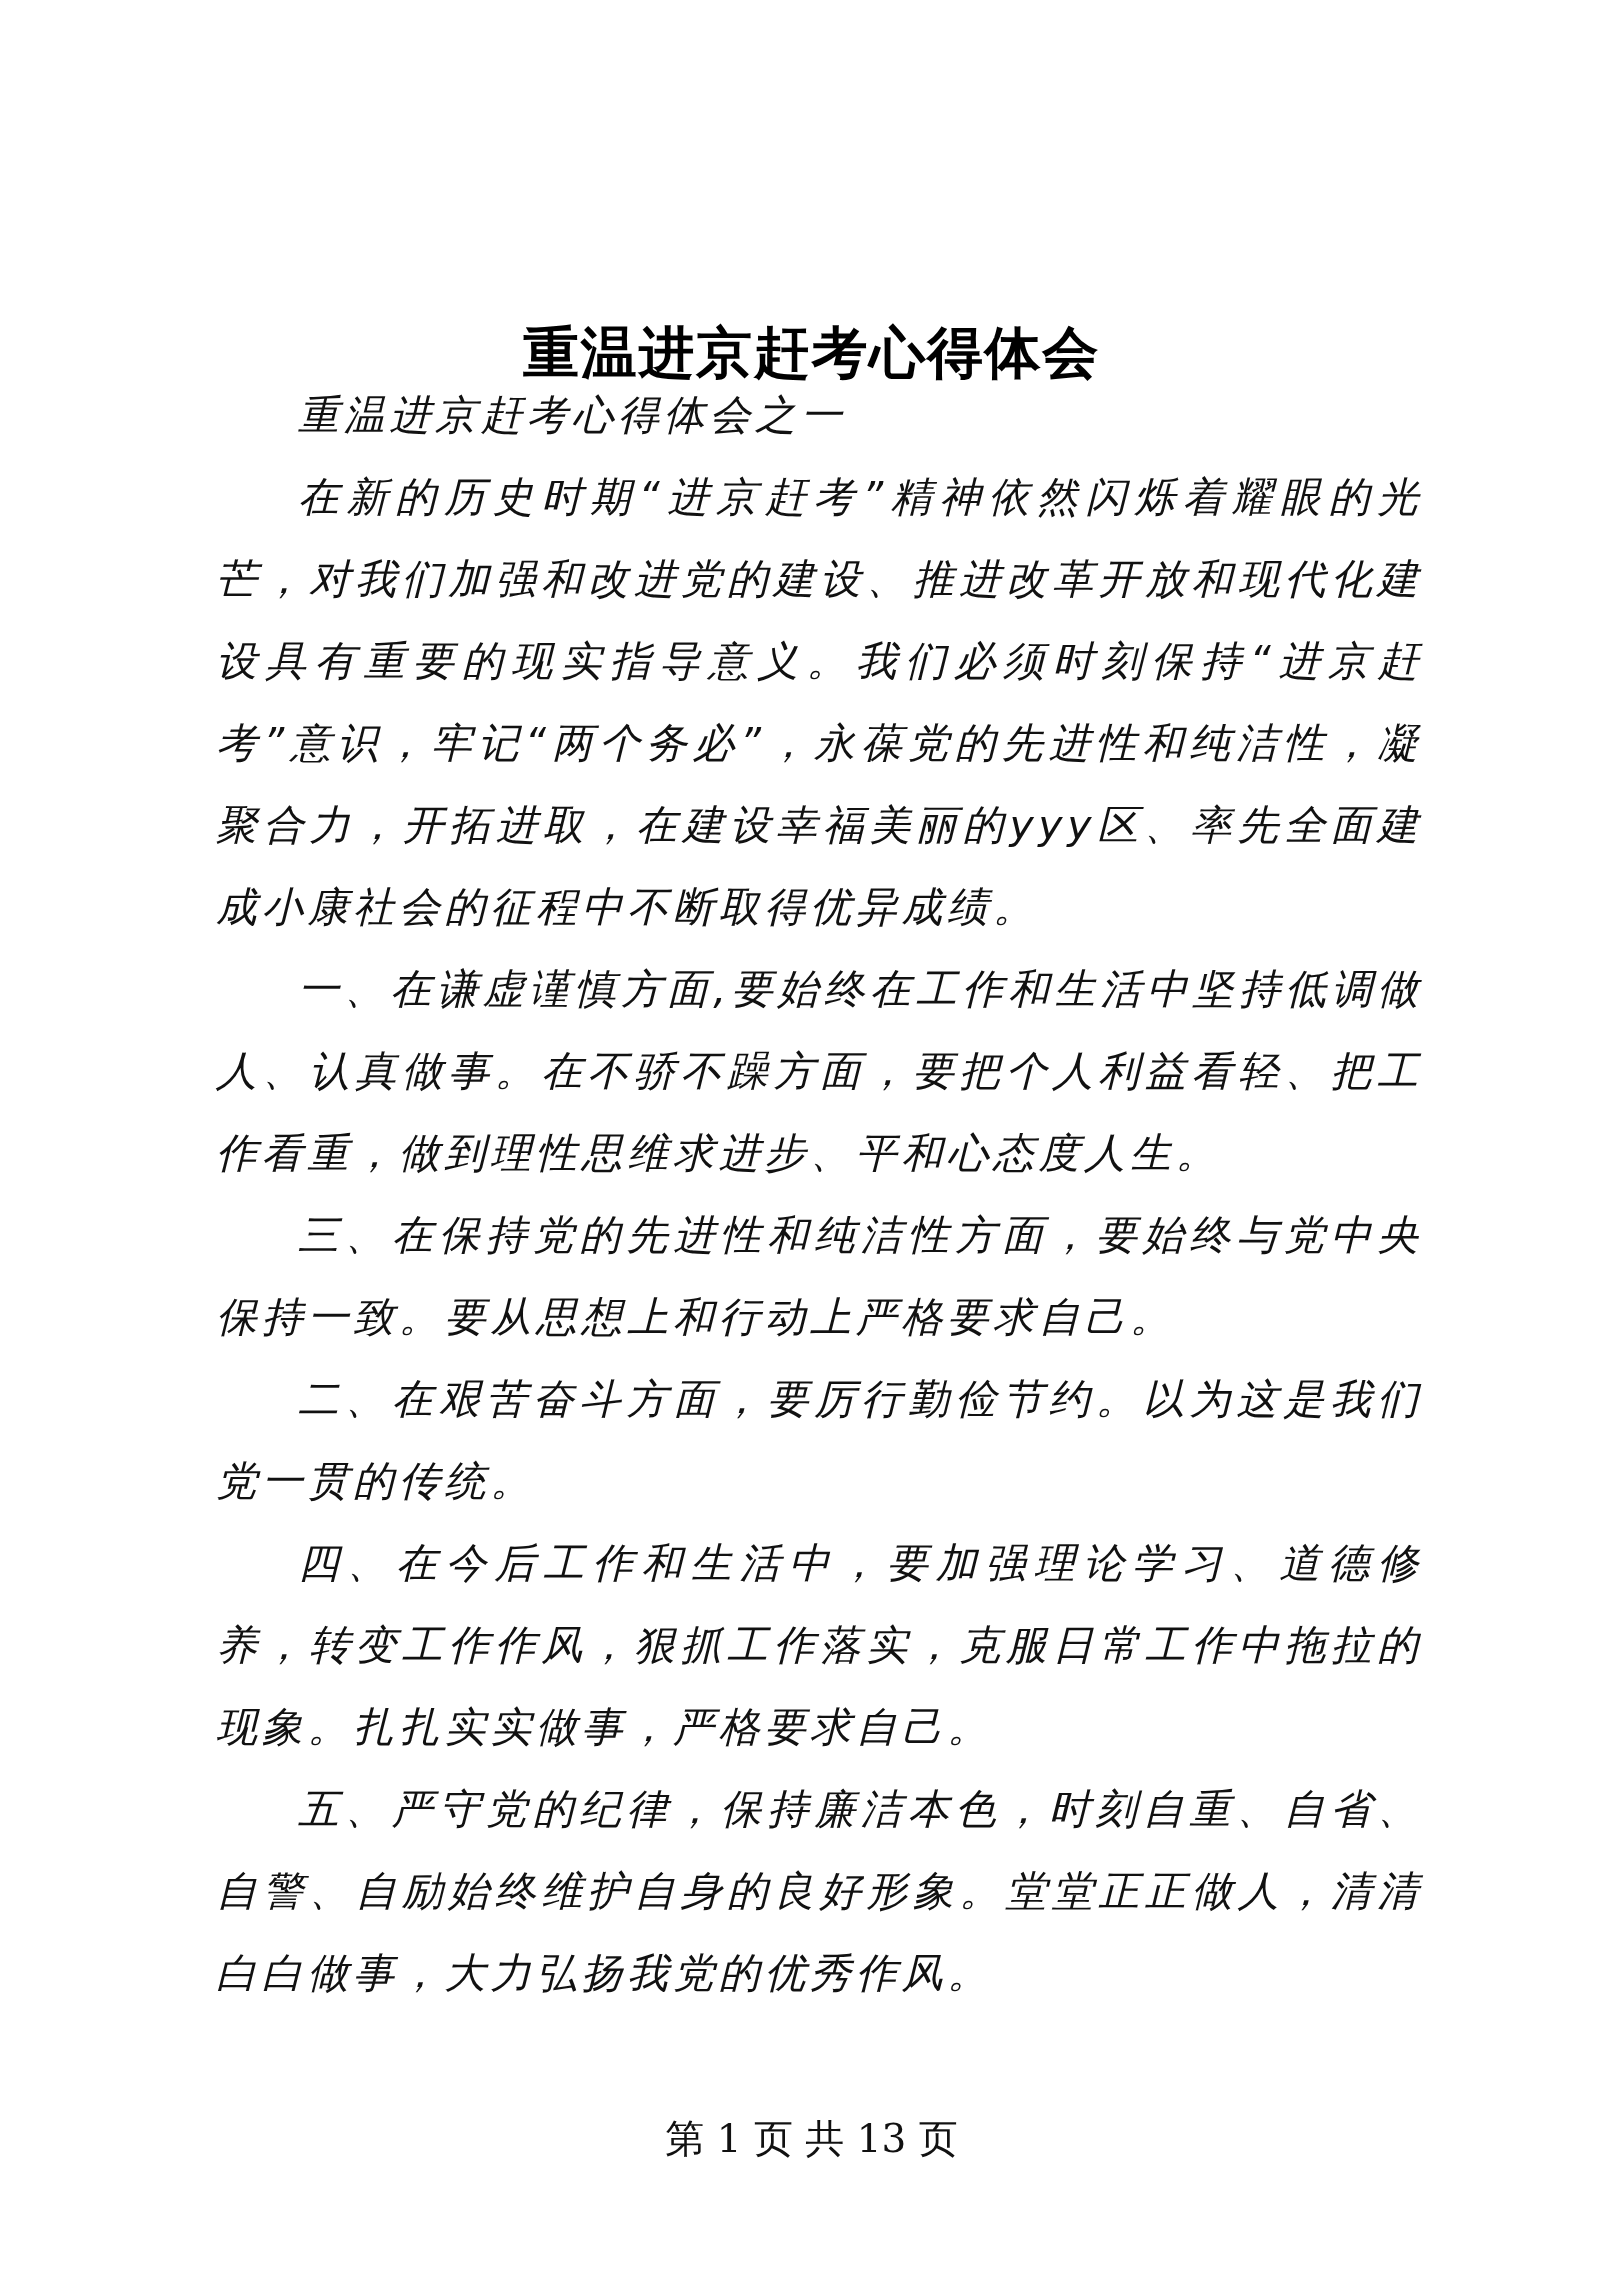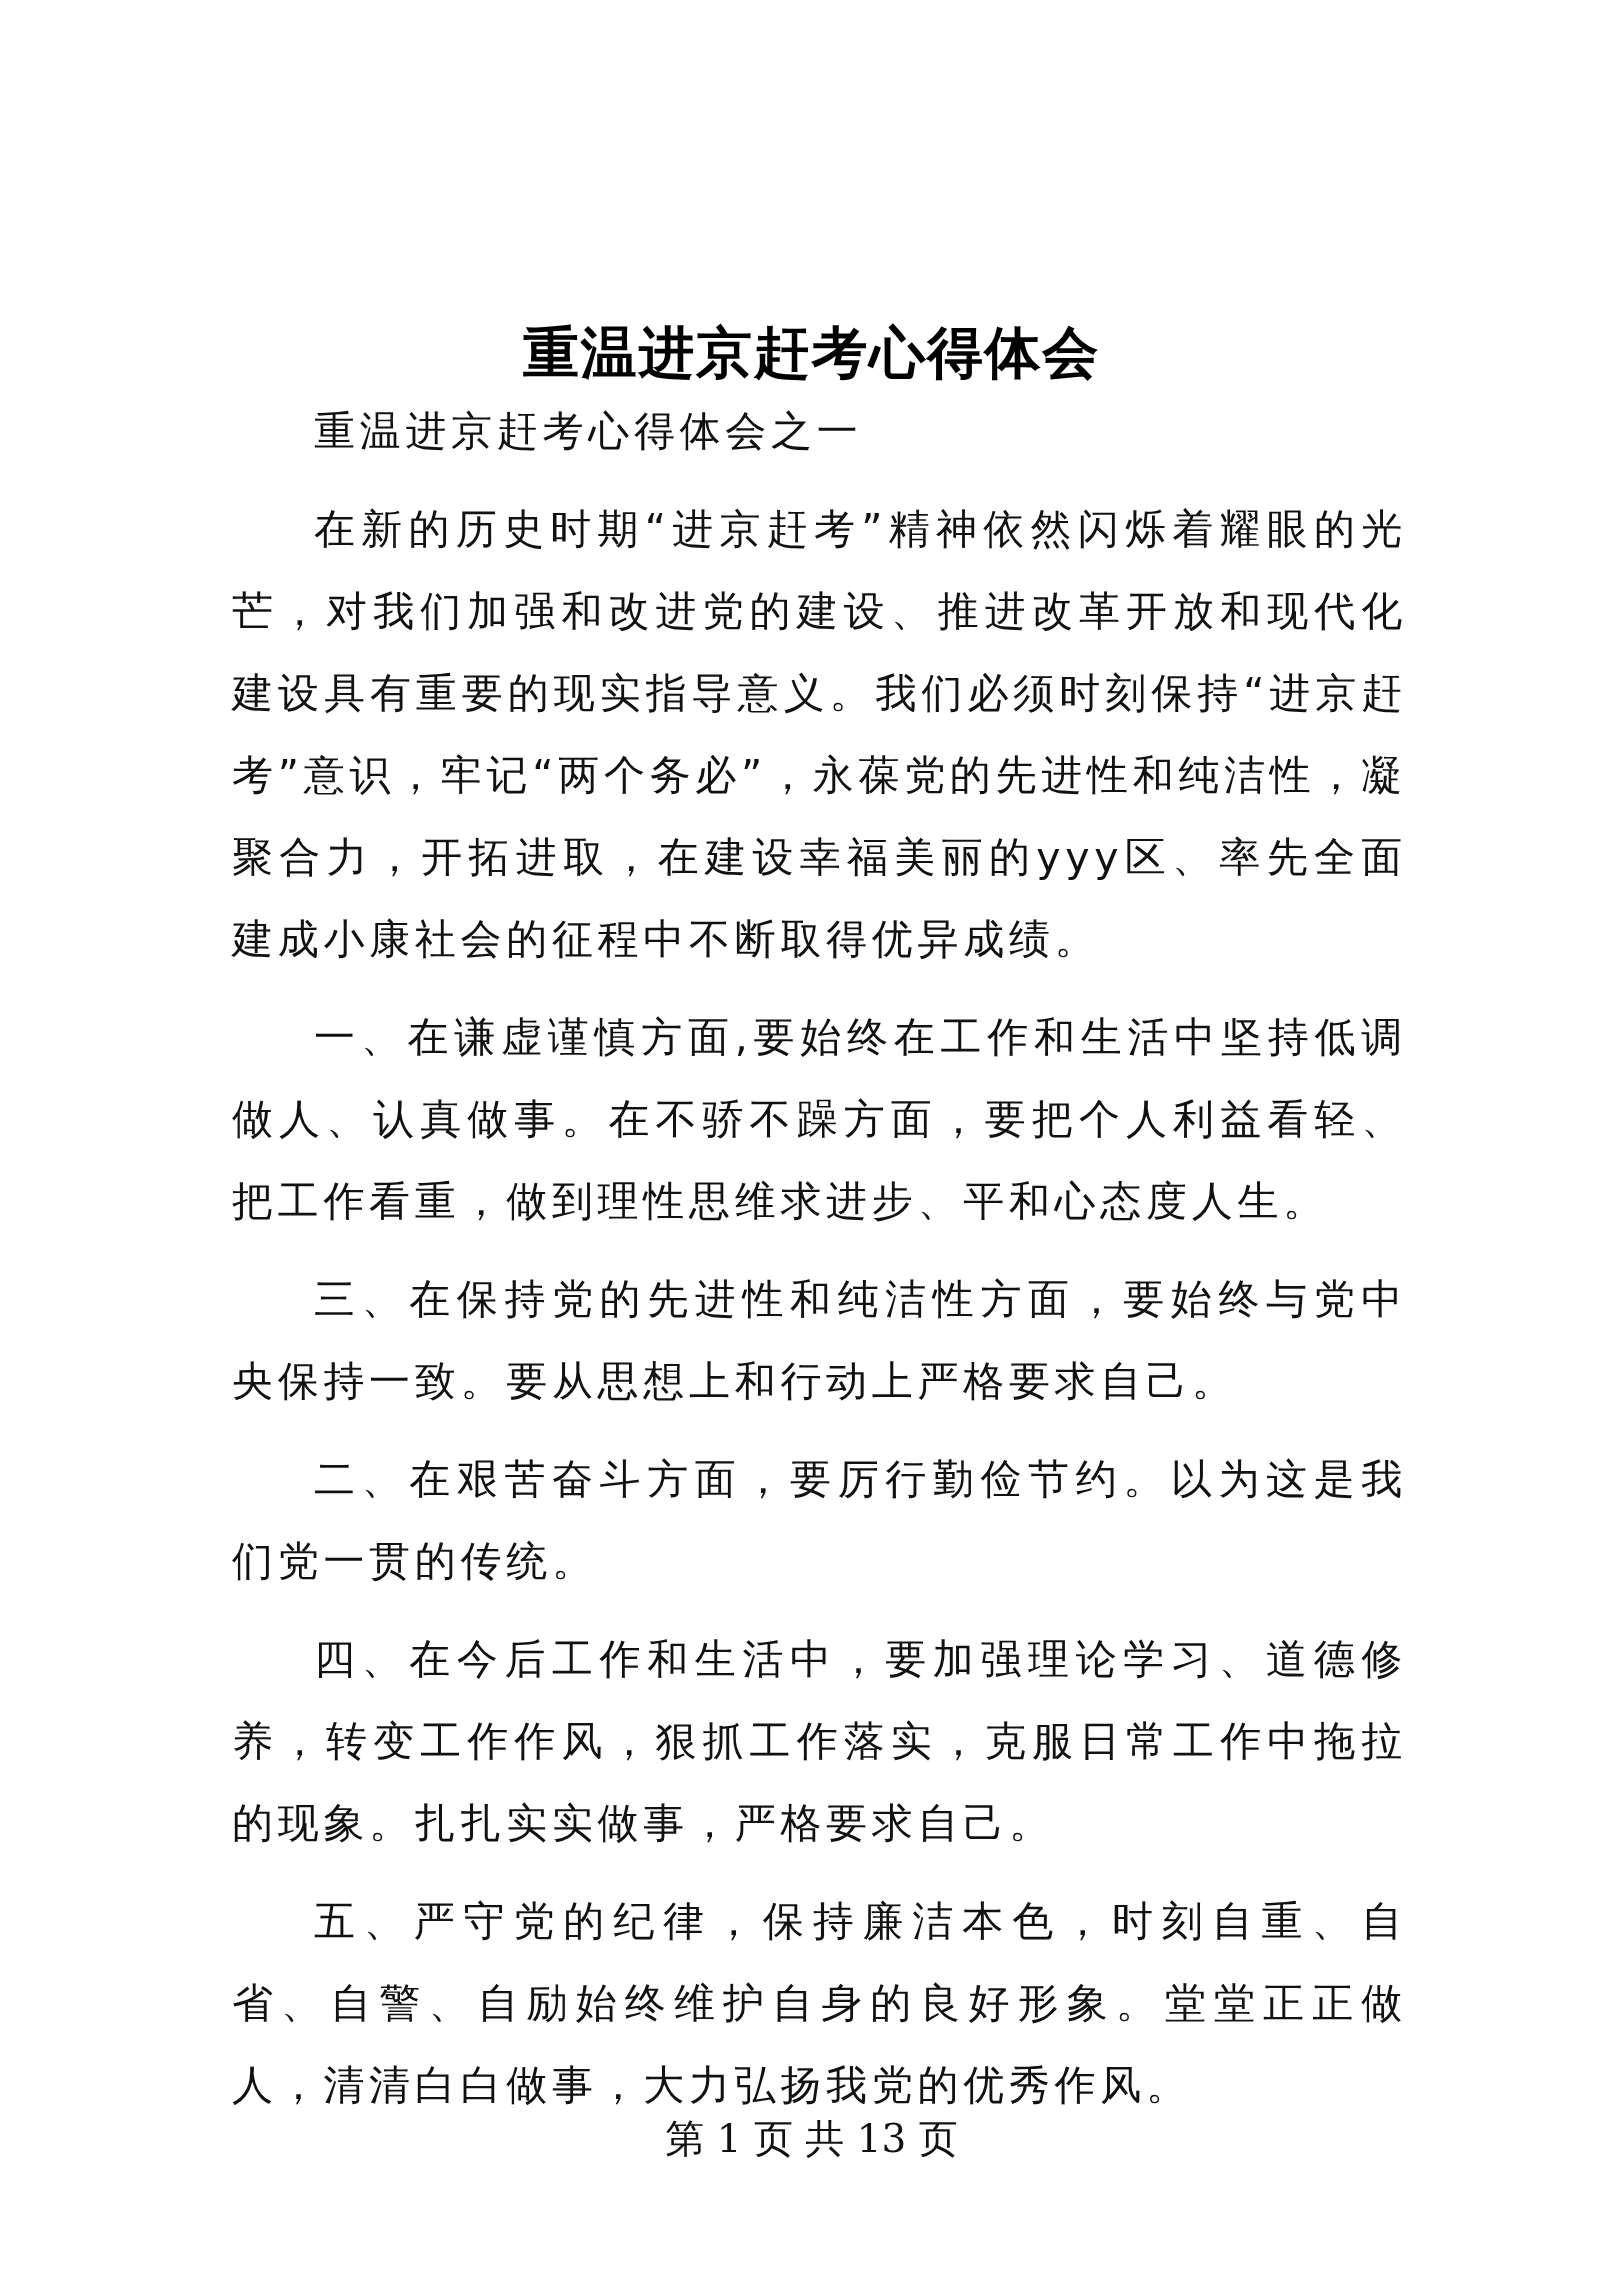--- a/index.html
+++ b/index.html
@@ -8,21 +8,21 @@
   .title {
     position: absolute; left: 0; top: 292px; width: 1623px; text-align: center;
     font-family: "DejaVu Serif", "Liberation Serif", serif; font-size: 56px; font-weight: bold;
     letter-spacing: 1.7px; line-height: 76px; color: #000; margin-top: 22px;
   }
   .body {
     position: absolute; left: 216px; top: 374px; width: 1207px;
     font-family: "DejaVu Sans", "Liberation Sans", sans-serif; font-size: 41px;
     line-height: 82px; letter-spacing: 4.7px; text-align: justify; color: #111;
   }
-  .body p { margin: 16px; text-indent: 2em; }
+  .body p { margin: 0; text-indent: 2em; font-style: italic; }
   .footer {
     position: absolute; left: 0; top: 2118px; width: 1623px; text-align: center;
     font-family: "DejaVu Serif", "Liberation Serif", serif; font-size: 39px; line-height: 42px; color: #111;
   }
 </style>
 </head>
 <body>
 
 <div class="page">
   <div class="title">重温进京赶考心得体会</div>

